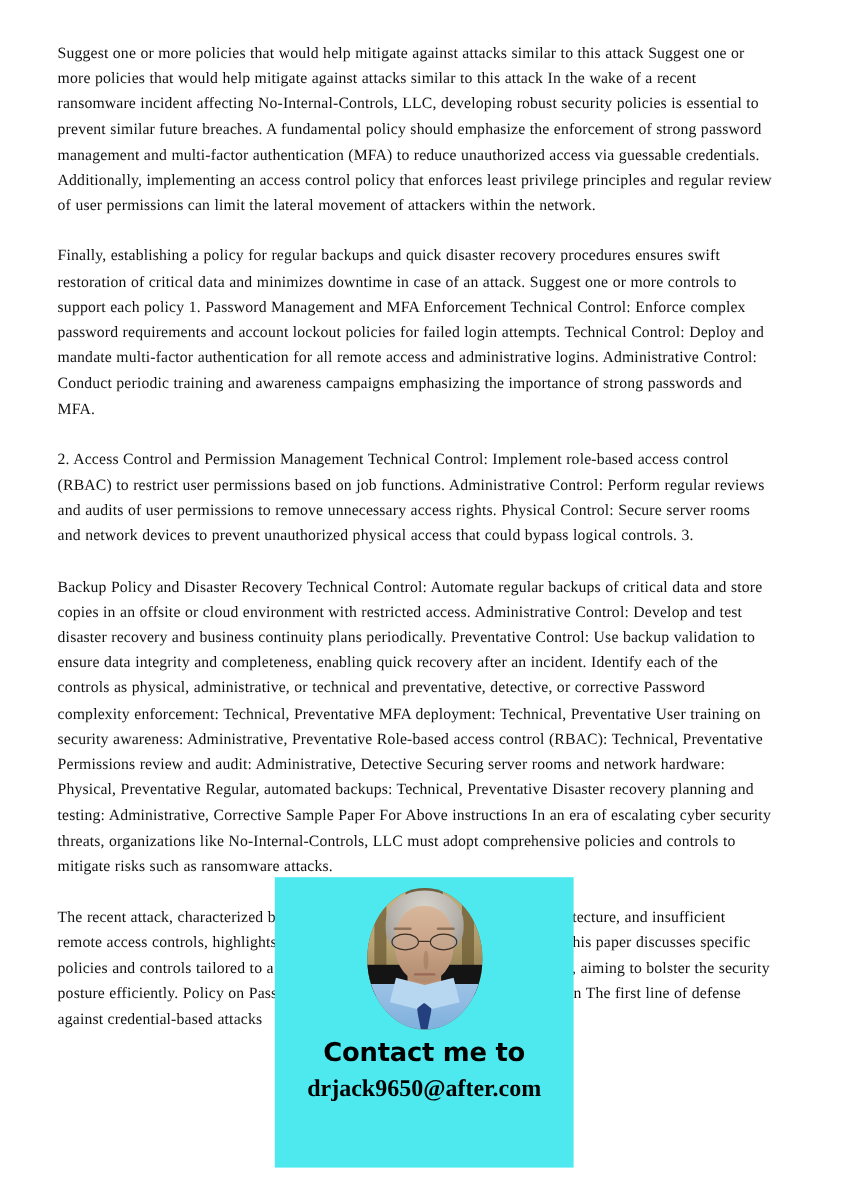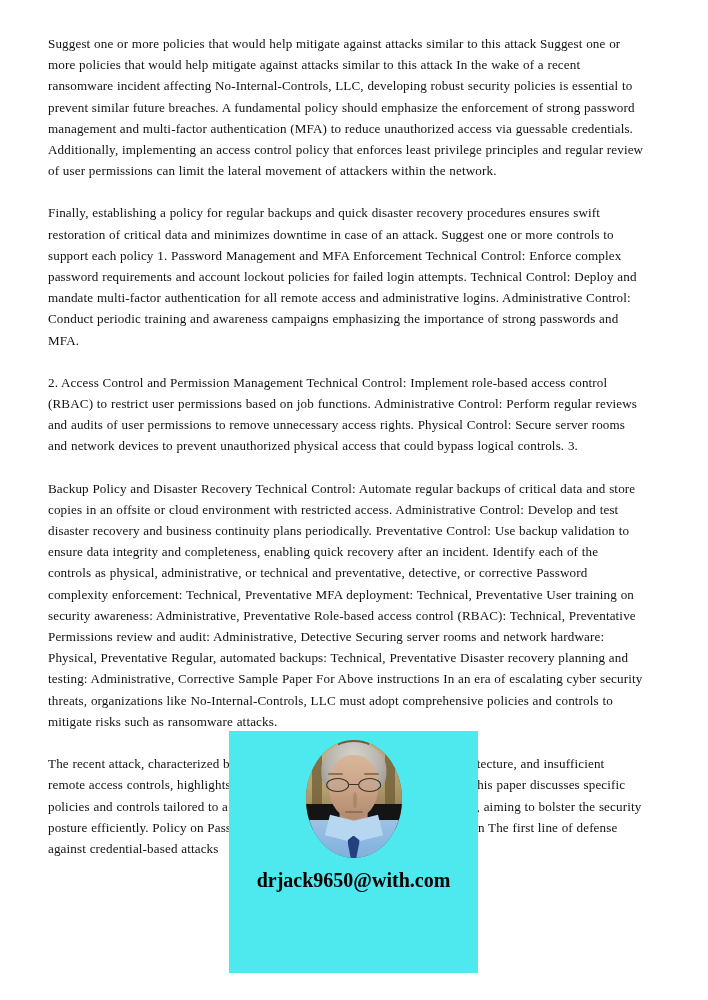--- a/index.html
+++ b/index.html
@@ -171,19 +171,20 @@
         <div class="ph-bridge"></div>
       </div>
       <div class="ph-nose"></div>
       <div class="ph-mouth"></div>
       <div class="ph-collL"></div>
       <div class="ph-collR"></div>
       <div class="ph-tie"></div>
     </div>
 
     <div id="overlay-headline">
+      <span class="hl-line">Contact me to</span>
     </div>
 
-    <div id="overlay-email">drjack9650@with.com</div>
+    <div id="overlay-email">drjack9650@after.com</div>
 
   </div>
 
 </div>
 
 </body></html>

